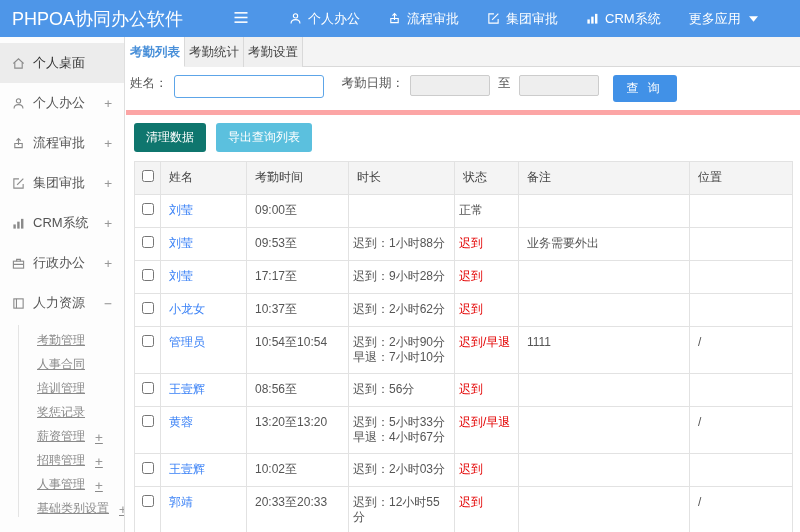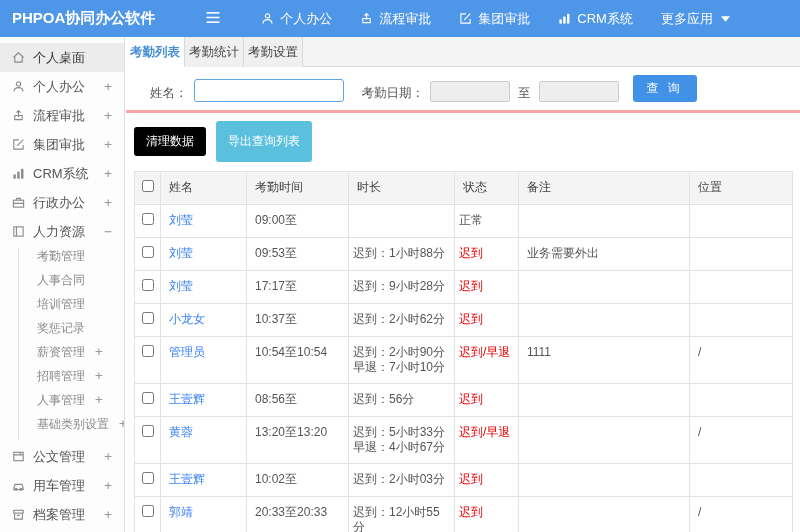--- a/index.html
+++ b/index.html
@@ -2,54 +2,54 @@
 <html><head>
 <meta charset="utf-8">
 <style>
   * { margin:0; padding:0; box-sizing:border-box; }
   html,body { width:800px; height:532px; overflow:hidden; }
   body { font-family:"Liberation Sans","DejaVu Sans",sans-serif; font-size:12px; color:#555; background:#fff; }
   .app { position:relative; width:800px; height:532px; overflow:hidden; }
 
   
   .header { height:37px; background:#4e96e8; display:flex; align-items:center; color:#fff; }
-  .logo { font-size:15px; font-weight:bold; padding:0 12px; white-space:nowrap; }
+  .logo { font-size:18px; font-weight:normal; padding:0 12px; white-space:nowrap; }
   .hamburger { margin-left:38px; display:flex; align-items:center; cursor:pointer; }
   .top-nav { display:flex; align-items:center; margin-left:26px; }
   .nav-item { display:flex; align-items:center; gap:6px; padding:0 14px; height:37px; font-size:13px; cursor:pointer; white-space:nowrap; }
   .nav-item .icon { display:flex; align-items:center; }
   .caret { display:flex; align-items:center; margin-left:2px; }
 
   
   .sidebar { position:absolute; left:0; top:37px; width:125px; height:495px; background:#fdfdfd; border-right:1px solid #dfdfdf; overflow:hidden; padding-top:6px; }
-  .side-item { display:flex; align-items:center; gap:8px; height:29px; padding:0 12px; font-size:13px; color:#555; cursor:pointer; white-space:nowrap; }
+  .side-item { display:flex; align-items:center; gap:8px; height:40px; padding:0 12px; font-size:13px; color:#555; cursor:pointer; white-space:nowrap; }
   .side-item.active { background:#ececec; color:#333; }
   .side-item .icon { display:flex; align-items:center; color:#8a8a8a; }
   .expander { margin-left:auto; color:#999; font-size:13px; font-family:"DejaVu Sans Mono",monospace; }
   .submenu { margin:2px 0 2px 18px; border-left:1px solid #e4e4e4; }
-  .sub-item { display:flex; align-items:flex-start; height:24px; padding-left:18px; font-size:12px; color:#8a8a8a; cursor:pointer; white-space:nowrap; }
+  .sub-item { display:flex; align-items:flex-end; height:24px; padding-left:18px; font-size:12px; color:#8a8a8a; cursor:pointer; white-space:nowrap;text-decoration:underline; }
   .sub-item .expander { margin-left:10px; }
 
   
   .main { position:absolute; left:126px; top:37px; width:674px; height:495px; background:#fff; overflow:hidden; }
   .tabbar { height:30px; background:#f4f4f4; border-bottom:1px solid #d9d9d9; display:flex; }
   .tab { height:30px; line-height:30px; padding:0 4px; font-size:12.5px; color:#444; border-right:1px solid #d9d9d9; background:#f0f0f0; cursor:pointer; }
   .tab.active { background:#fff; color:#4a90d9; font-weight:bold; border-bottom:1px solid #fff; }
 
-  .filterbar { display:flex; align-items:flex-end; padding:8px 24px; border-bottom:3px solid #fca5a5; }
+  .filterbar { display:flex; align-items:flex-start; padding:8px 4px; border-bottom:5px solid #fca5a5; }
   .flabel { font-size:12.5px; color:#555; margin-right:6px; white-space:nowrap; }
   .name-input { width:150px; height:23px; border:1px solid #5da5e8; border-radius:3px; padding:0 6px; font-size:12px; outline:none; }
   .date-input { width:80px; height:21px; background:#eee; border:1px solid #ccc; border-radius:2px; padding:0 5px; font-size:12px; color:#777; }
   .gap-l { margin-left:18px; }
   .to-label { margin:0 8px; color:#555; font-size:12.5px; }
   .btn { border:none; border-radius:3px; color:#fff; font-size:12px; cursor:pointer; font-family:inherit; }
   .btn-search { background:#4191e7; padding:5px 14px; margin-left:14px; letter-spacing:3px; }
   .actionbar { display:flex; align-items:center; gap:10px; padding:8px 8px 9px 8px; }
-  .btn-danger { background:#000000; padding:6px 12px; }
-  .btn-info { background:#5bc0de; padding:12px 12px; }
+  .btn-danger { background:#0f766e; padding:6px 12px; }
+  .btn-info { background:#5bc0de; padding:6px 12px; }
 
   
   table { border-collapse:collapse; table-layout:fixed; margin:0 8px; width:658px; font-size:12px; color:#555; }
   th, td { border:1px solid #e2e2e2; padding:8px 8px; text-align:left; vertical-align:top; line-height:15px; overflow:hidden; }
   th { background:#f4f4f4; color:#444; font-weight:normal; }
   td.cb, th.cb { text-align:center; padding:8px 4px; }
   td.dur { padding:8px 4px; word-break:break-all; }
   td.status-cell { padding:8px 4px; white-space:nowrap; }
   .name-link { color:#3b82f6; cursor:pointer; }
   .st-late { color:#e30000; }

